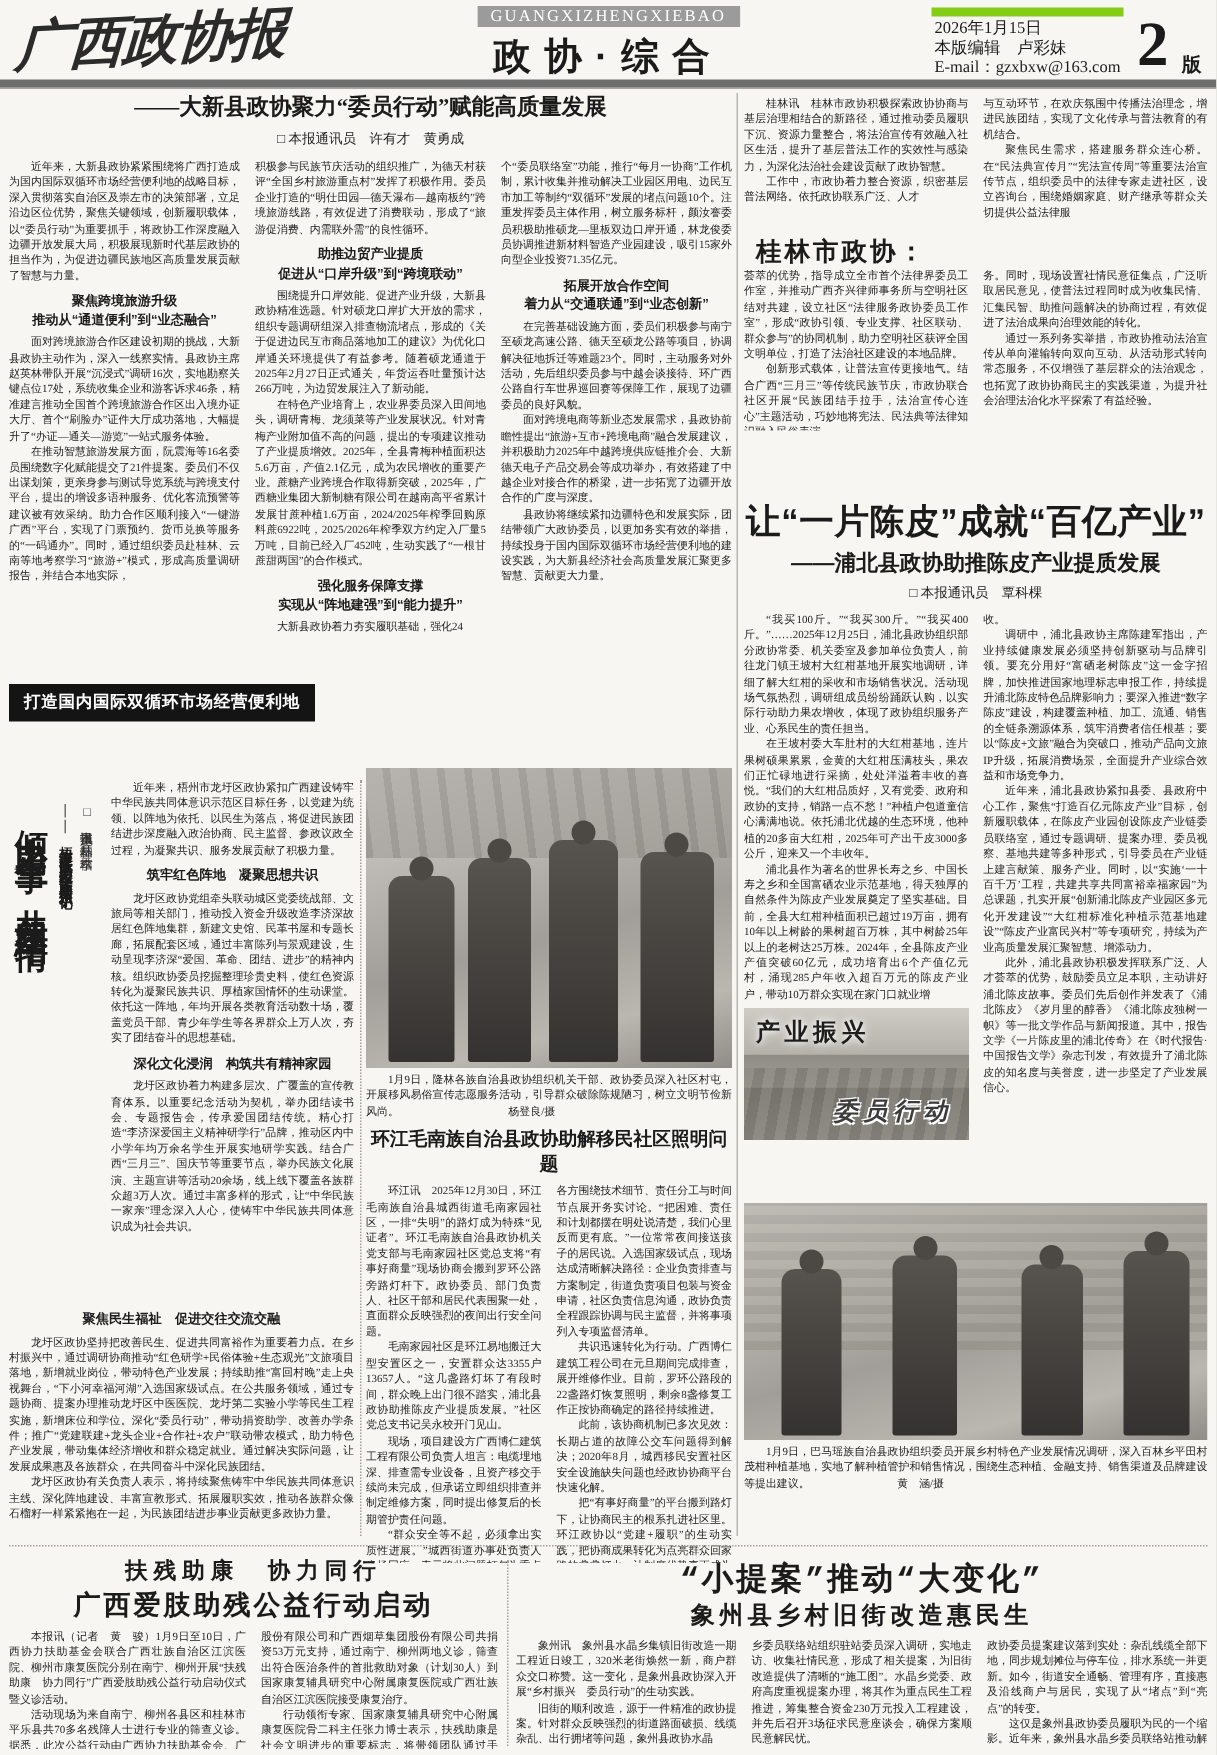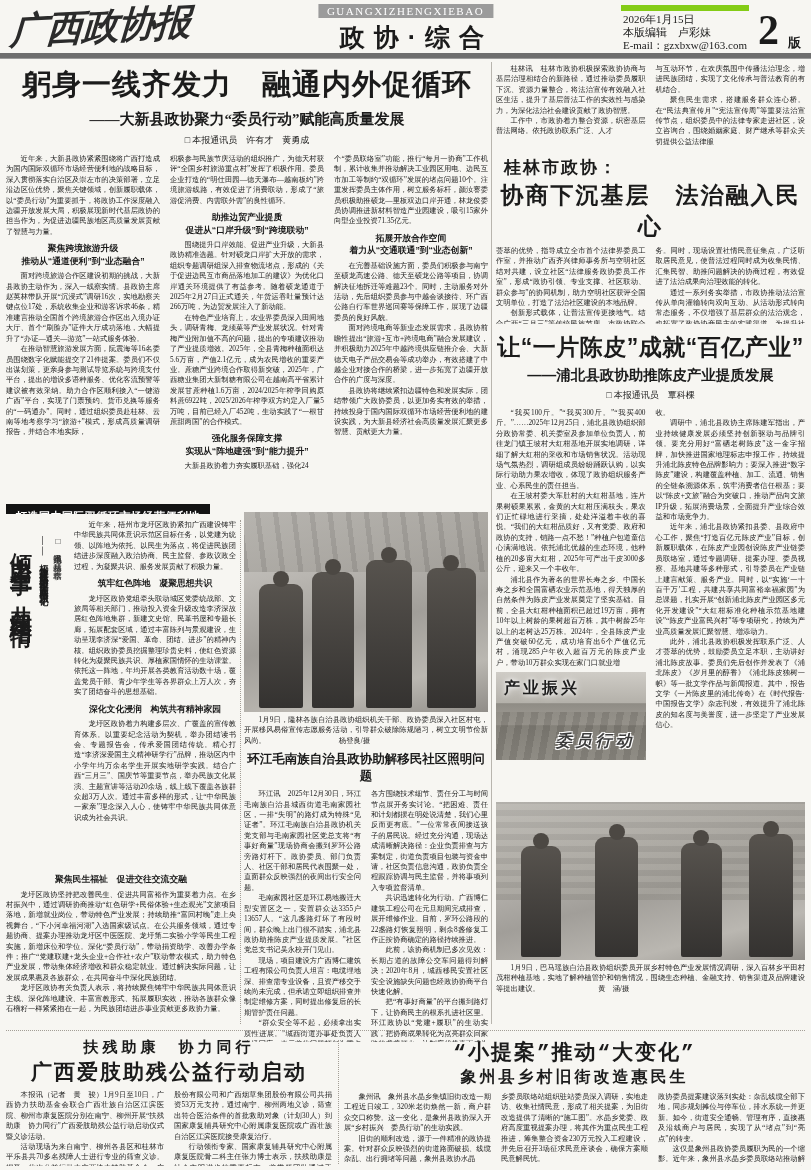--- a/index.html
+++ b/index.html
@@ -3,21 +3,21 @@
 <meta charset="utf-8">
 <style>
   html,body{margin:0;padding:0;background:#dedbd5;}
   .page{position:relative;width:811px;height:1170px;margin:0 auto;background:#f7f6f2;color:#1b1b1b;
         font-family:"Liberation Serif","DejaVu Serif",serif;overflow:hidden;}
   
   .masthead{position:absolute;left:0;top:0;width:811px;height:52px;}
   .mh-bar{position:absolute;left:0;top:53px;width:811px;height:5px;background:#6e6e6e;border-bottom:1px solid #9a9a9a;}
   .mh-logo{position:absolute;left:10px;top:2px;font-size:37px;font-weight:bold;font-style:italic;
            font-family:"DejaVu Serif",serif;letter-spacing:-1px;transform:rotate(-3deg) skewX(-6deg);color:#2b2b2b;}
-  .mh-center{position:absolute;left:50%;top:1px;transform:translateX(-50%);text-align:right;}
+  .mh-center{position:absolute;left:50%;top:1px;transform:translateX(-50%);text-align:center;}
   .mh-roman{display:inline-block;background:#9b9b9b;color:#fff;font-size:11px;letter-spacing:1.5px;
             padding:1px 9px;font-family:"Liberation Serif",serif;}
   .mh-section{font-size:25px;font-weight:900;letter-spacing:9px;margin-top:2px;font-family:"Liberation Sans",sans-serif;}
   .mh-right{position:absolute;right:10px;top:5px;display:flex;align-items:center;gap:9px;}
   .mh-pub{font-size:11px;line-height:13px;border-top:6px solid #84cc16;border-bottom:1px solid #777;padding:2px 2px;}
   .mh-pagenum{font-size:42px;line-height:40px;font-weight:bold;font-family:"Liberation Serif",serif;}
   .mh-pageunit{font-size:13px;font-weight:bold;align-self:flex-end;margin-bottom:3px;}
   
   .bt p{margin:0;font-size:7.3px;line-height:10.4px;text-indent:2em;text-align:justify;}
   p.noind{text-indent:0;}
@@ -82,21 +82,21 @@
   .wz-lower{height:150px;overflow:hidden;}
   
   .middle{left:244px;top:512px;width:244px;height:530px;display:flex;flex-direction:column;}
   .mid-photo{height:200px;flex:none;}
   .hj-hl{font-size:12.5px;font-weight:900;text-align:center;margin:5px 0 4px;letter-spacing:0px;
          font-family:"Liberation Sans",sans-serif;}
   .hj-cols{flex:1;overflow:hidden;}
   
   .fucan{left:6px;top:1038px;width:326px;height:128px;}
   .fc-h1{font-size:15px;font-weight:900;text-align:center;letter-spacing:4px;font-family:"Liberation Sans",sans-serif;}
-  .fc-h2{font-size:21px;font-weight:900;text-align:center;letter-spacing:2px;margin:1px 0 4px;
+  .fc-h2{font-size:18px;font-weight:900;text-align:center;letter-spacing:2px;margin:1px 0 4px;
          font-family:"Liberation Sans",sans-serif;}
   .fc-cols{height:84px;overflow:hidden;}
   .xiang{left:344px;top:1038px;width:461px;height:128px;}
   .xz-h1{font-size:21px;font-weight:900;text-align:center;letter-spacing:2px;font-family:Liberation Mono, monospace;}
   .xz-h2{font-size:16px;font-weight:900;text-align:center;letter-spacing:3px;margin:1px 0 4px;
          font-family:"Liberation Sans",sans-serif;}
   .xz-cols{height:82px;overflow:hidden;}
   
   .vrule{position:absolute;width:0;border-left:1px solid #b8b5ae;}
   .vdot{position:absolute;width:0;border-left:1px dotted #a39e96;}
@@ -119,21 +119,20 @@
         <div>本版编辑　卢彩妹</div>
         <div>E-mail：gzxbxw@163.com</div>
       </div>
       <div class="mh-pagenum">2</div>
       <div class="mh-pageunit">版</div>
     </div>
   </div>
   <div class="mh-bar"></div>
 
   <div class="region main-art bt">
-    <div class="main-hl">躬身一线齐发力　融通内外促循环</div>
     <div class="main-sub">——大新县政协聚力“委员行动”赋能高质量发展</div>
     <div class="main-by">□ 本报通讯员　许有才　黄勇成</div>
     <div class="cols main-cols">
       <div class="col">
         <p>近年来，大新县政协紧紧围绕将广西打造成为国内国际双循环市场经营便利地的战略目标，深入贯彻落实自治区及崇左市的决策部署，立足沿边区位优势，聚焦关键领域，创新履职载体，以“委员行动”为重要抓手，将政协工作深度融入边疆开放发展大局，积极展现新时代基层政协的担当作为，为促进边疆民族地区高质量发展贡献了智慧与力量。</p>
         <h3 class="sub-h">聚焦跨境旅游升级
 推动从“通道便利”到“业态融合”</h3>
         <p>面对跨境旅游合作区建设初期的挑战，大新县政协主动作为，深入一线察实情。县政协主席赵英林带队开展“沉浸式”调研16次，实地勘察关键点位17处，系统收集企业和游客诉求46条，精准建言推动全国首个跨境旅游合作区出入境办证大厅、首个“刷脸办”证件大厅成功落地，大幅提升了“办证—通关—游览”一站式服务体验。</p>
         <p>在推动智慧旅游发展方面，阮震海等16名委员围绕数字化赋能提交了21件提案。委员们不仅出谋划策，更亲身参与测试导览系统与跨境支付平台，提出的增设多语种服务、优化客流预警等建议被有效采纳。助力合作区顺利接入“一键游广西”平台，实现了门票预约、货币兑换等服务的“一码通办”。同时，通过组织委员赴桂林、云南等地考察学习“旅游+”模式，形成高质量调研报告，并结合本地实际，</p>
       </div>
@@ -168,21 +167,20 @@
         <p>桂林讯　桂林市政协积极探索政协协商与基层治理相结合的新路径，通过推动委员履职下沉、资源力量整合，将法治宣传有效融入社区生活，提升了基层普法工作的实效性与感染力，为深化法治社会建设贡献了政协智慧。</p>
         <p>工作中，市政协着力整合资源，织密基层普法网络。依托政协联系广泛、人才</p>
       </div>
       <div class="col">
         <p class="noind">与互动环节，在欢庆氛围中传播法治理念，增进民族团结，实现了文化传承与普法教育的有机结合。</p>
         <p>聚焦民生需求，搭建服务群众连心桥。在“民法典宣传月”“宪法宣传周”等重要法治宣传节点，组织委员中的法律专家走进社区，设立咨询台，围绕婚姻家庭、财产继承等群众关切提供公益法律服</p>
       </div>
     </div>
     <div>
       <div class="gl-kicker">桂林市政协：</div>
-      <div class="gl-big">协商下沉基层　法治融入民心</div>
     </div>
     <div class="cols gl-bottom">
       <div class="col">
         <p class="noind">荟萃的优势，指导成立全市首个法律界委员工作室，并推动广西齐兴律师事务所与空明社区结对共建，设立社区“法律服务政协委员工作室”，形成“政协引领、专业支撑、社区联动、群众参与”的协同机制，助力空明社区获评全国文明单位，打造了法治社区建设的本地品牌。</p>
         <p>创新形式载体，让普法宣传更接地气。结合广西“三月三”等传统民族节庆，市政协联合社区开展“民族团结手拉手，法治宣传心连心”主题活动，巧妙地将宪法、民法典等法律知识融入民俗表演</p>
       </div>
       <div class="col">
         <p class="noind">务。同时，现场设置社情民意征集点，广泛听取居民意见，使普法过程同时成为收集民情、汇集民智、助推问题解决的协商过程，有效促进了法治成果向治理效能的转化。</p>
         <p>通过一系列务实举措，市政协推动法治宣传从单向灌输转向双向互动、从活动形式转向常态服务，不仅增强了基层群众的法治观念，也拓宽了政协协商民主的实践渠道，为提升社会治理法治化水平探索了有益经验。</p>
 
@@ -255,21 +253,21 @@
     <div class="caption">1月9日，隆林各族自治县政协组织机关干部、政协委员深入社区村屯，开展移风易俗宣传志愿服务活动，引导群众破除陈规陋习，树立文明节俭新风尚。　　　　　　　　　　杨登良/摄</div>
     <div class="hj-hl">环江毛南族自治县政协助解移民社区照明问题</div>
     <div class="cols hj-cols">
       <div class="col">
         <p>环江讯　2025年12月30日，环江毛南族自治县城西街道毛南家园社区，一排“失明”的路灯成为特殊“见证者”。环江毛南族自治县政协机关党支部与毛南家园社区党总支将“有事好商量”现场协商会搬到罗环公路旁路灯杆下。政协委员、部门负责人、社区干部和居民代表围聚一处，直面群众反映强烈的夜间出行安全问题。</p>
         <p>毛南家园社区是环江易地搬迁大型安置区之一，安置群众达3355户13657人。“这几盏路灯坏了有段时间，群众晚上出门很不踏实，浦北县政协助推陈皮产业提质发展。”社区党总支书记吴永校开门见山。</p>
         <p>现场，项目建设方广西博仁建筑工程有限公司负责人坦言：电缆埋地深、排查需专业设备，且资产移交手续尚未完成，但承诺立即组织排查并制定维修方案，同时提出修复后的长期管护责任问题。</p>
         <p>“群众安全等不起，必须拿出实质性进展。”城西街道办事处负责人当场回应，表示将此问题打包为重点民生项目向上争取资金，力求系统解决。</p>
       </div>
       <div class="col">
-        <p class="noind">各方围绕技术细节、责任分工与时间节点展开务实讨论。“把困难、责任和计划都摆在明处说清楚，我们心里反而更有底。”一位常常夜间接送孩子的居民说。经过充分沟通，现场达成清晰解决路径：企业负责排查与方案制定，街道负责项目包装与资金申请，社区负责信息沟通，政协负责全程跟踪协调与民主监督，并将事项列入专项监督清单。</p>
+        <p class="noind">各方围绕技术细节、责任分工与时间节点展开务实讨论。“把困难、责任和计划都摆在明处说清楚，我们心里反而更有底。”一位常常夜间接送孩子的居民说。入选国家级试点，现场达成清晰解决路径：企业负责排查与方案制定，街道负责项目包装与资金申请，社区负责信息沟通，政协负责全程跟踪协调与民主监督，并将事项列入专项监督清单。</p>
         <p>共识迅速转化为行动。广西博仁建筑工程公司在元旦期间完成排查，展开维修作业。目前，罗环公路段的22盏路灯恢复照明，剩余8盏修复工作正按协商确定的路径持续推进。</p>
         <p>此前，该协商机制已多次见效：长期占道的故障公交车问题得到解决；2020年8月，城西移民安置社区安全设施缺失问题也经政协协商平台快速化解。</p>
         <p>把“有事好商量”的平台搬到路灯下，让协商民主的根系扎进社区里。环江政协以“党建+履职”的生动实践，把协商成果转化为点亮群众回家路的盏盏灯火，让制度优势真正成为提升民生温度、增进社会和谐的治理效能。（黎显东）</p>
       </div>
     </div>
   </div>
 
   <div class="region fucan bt">
     <div class="fc-h1">扶残助康　协力同行</div>
     <div class="fc-h2">广西爱肢助残公益行动启动</div>

